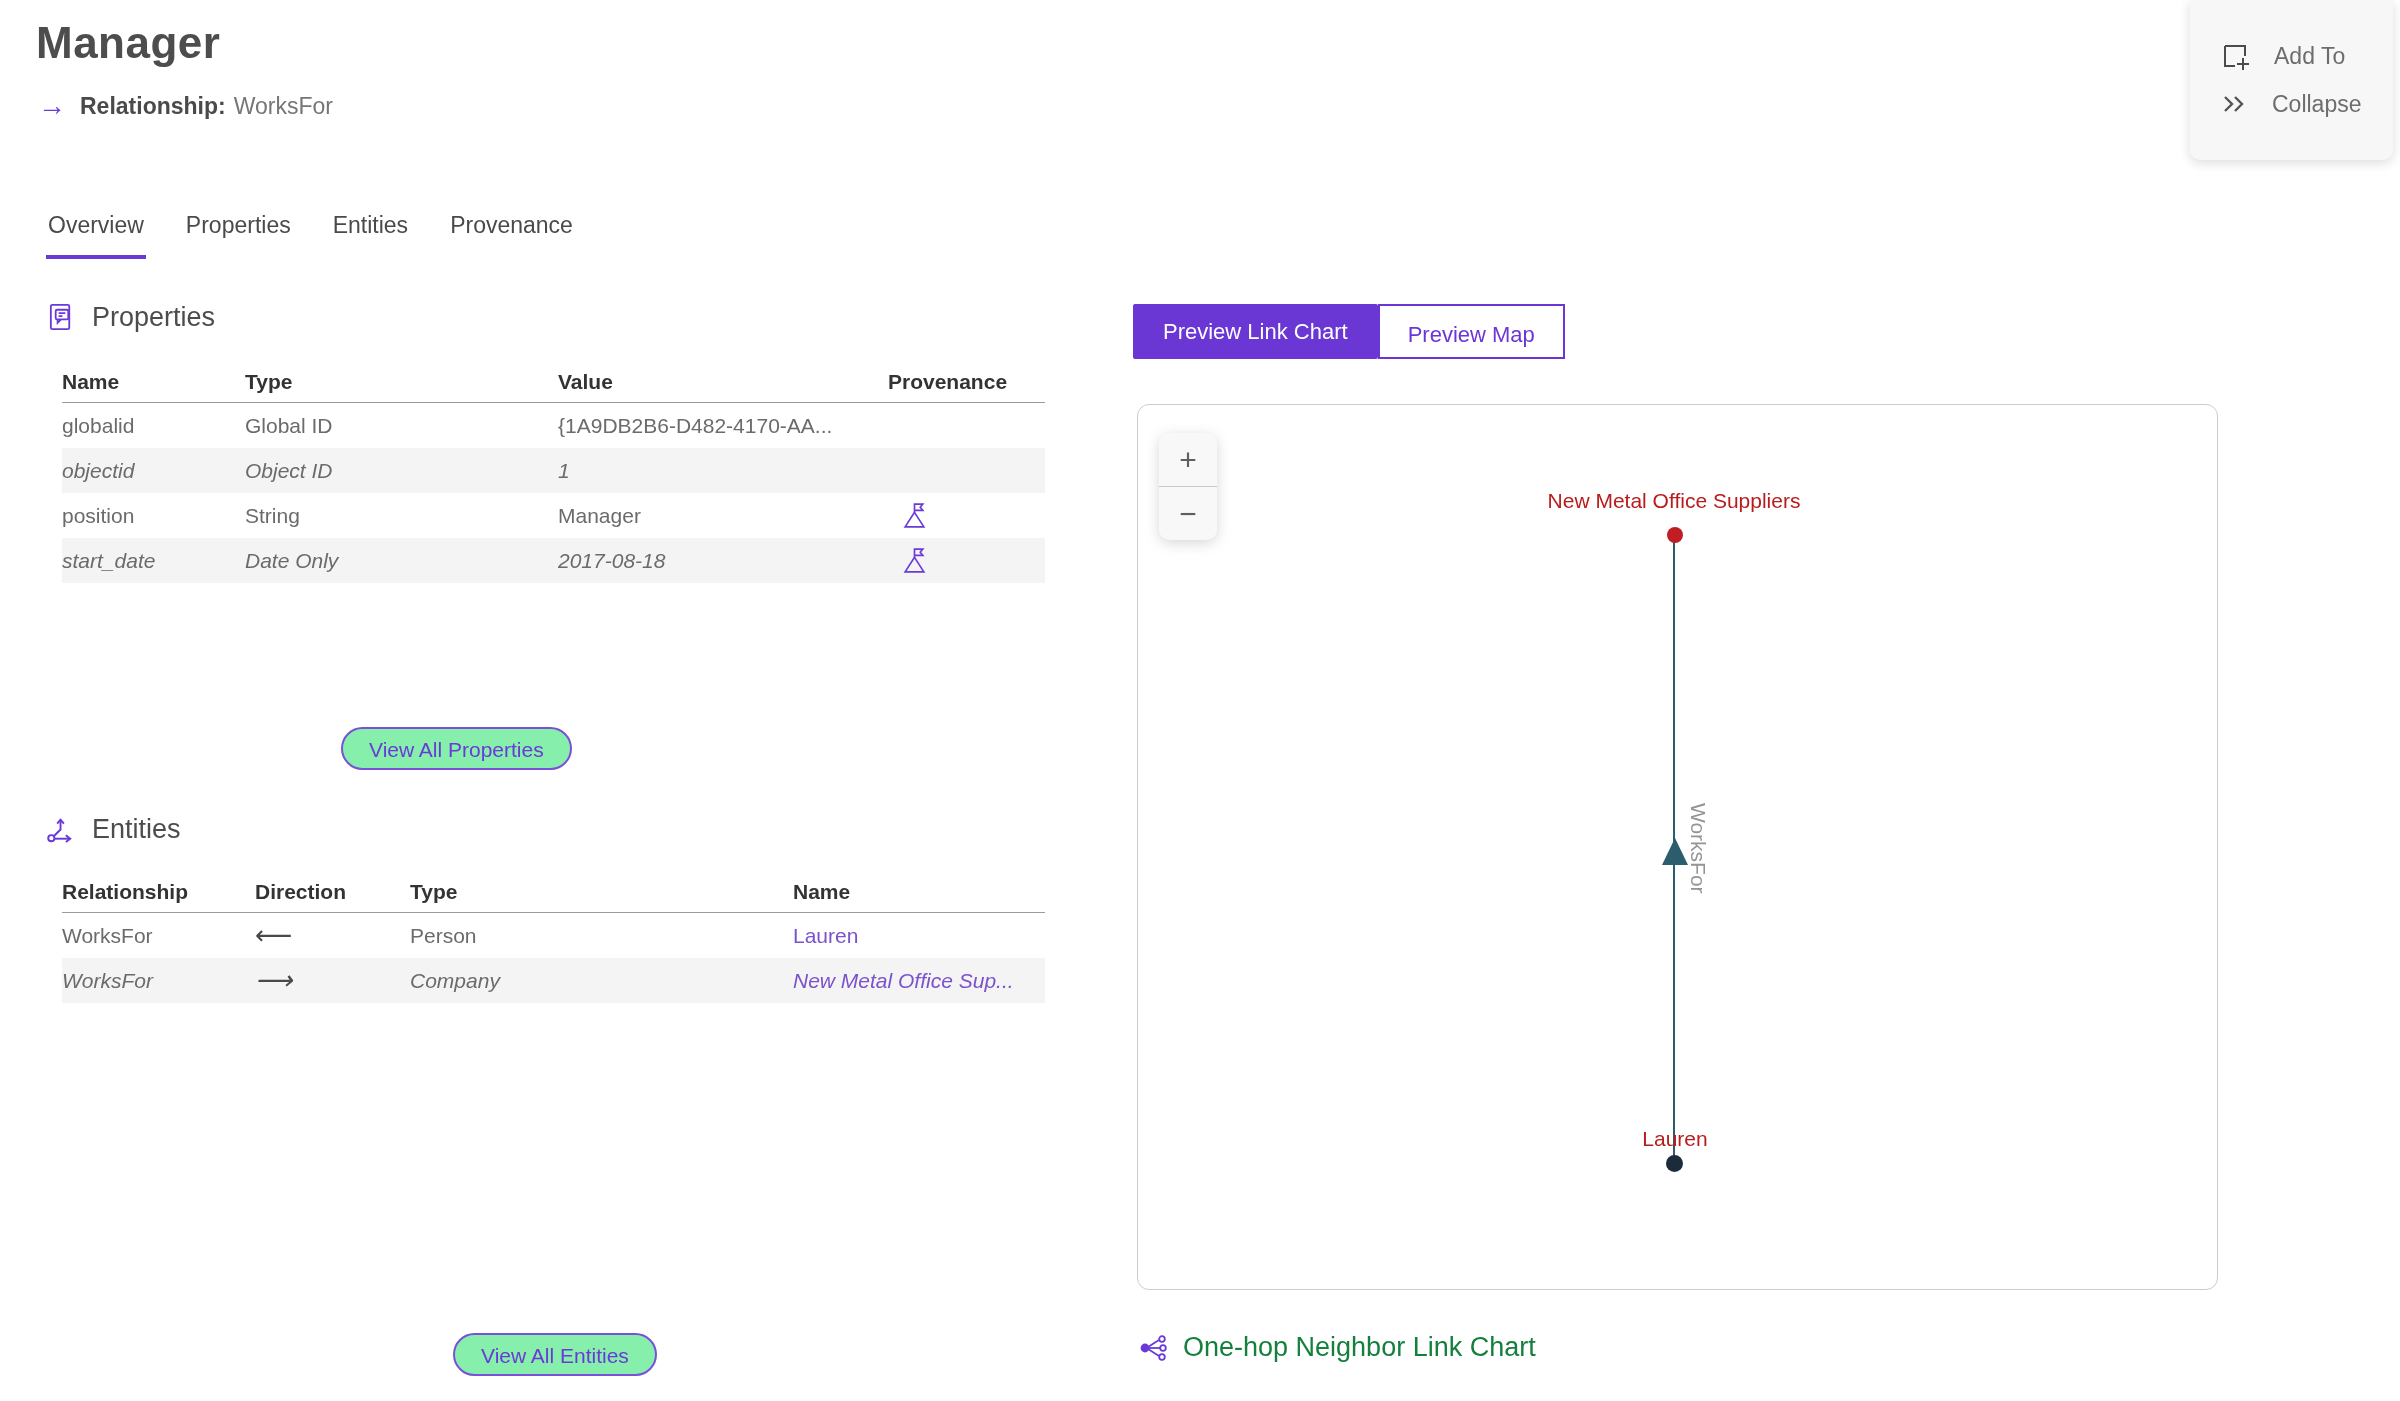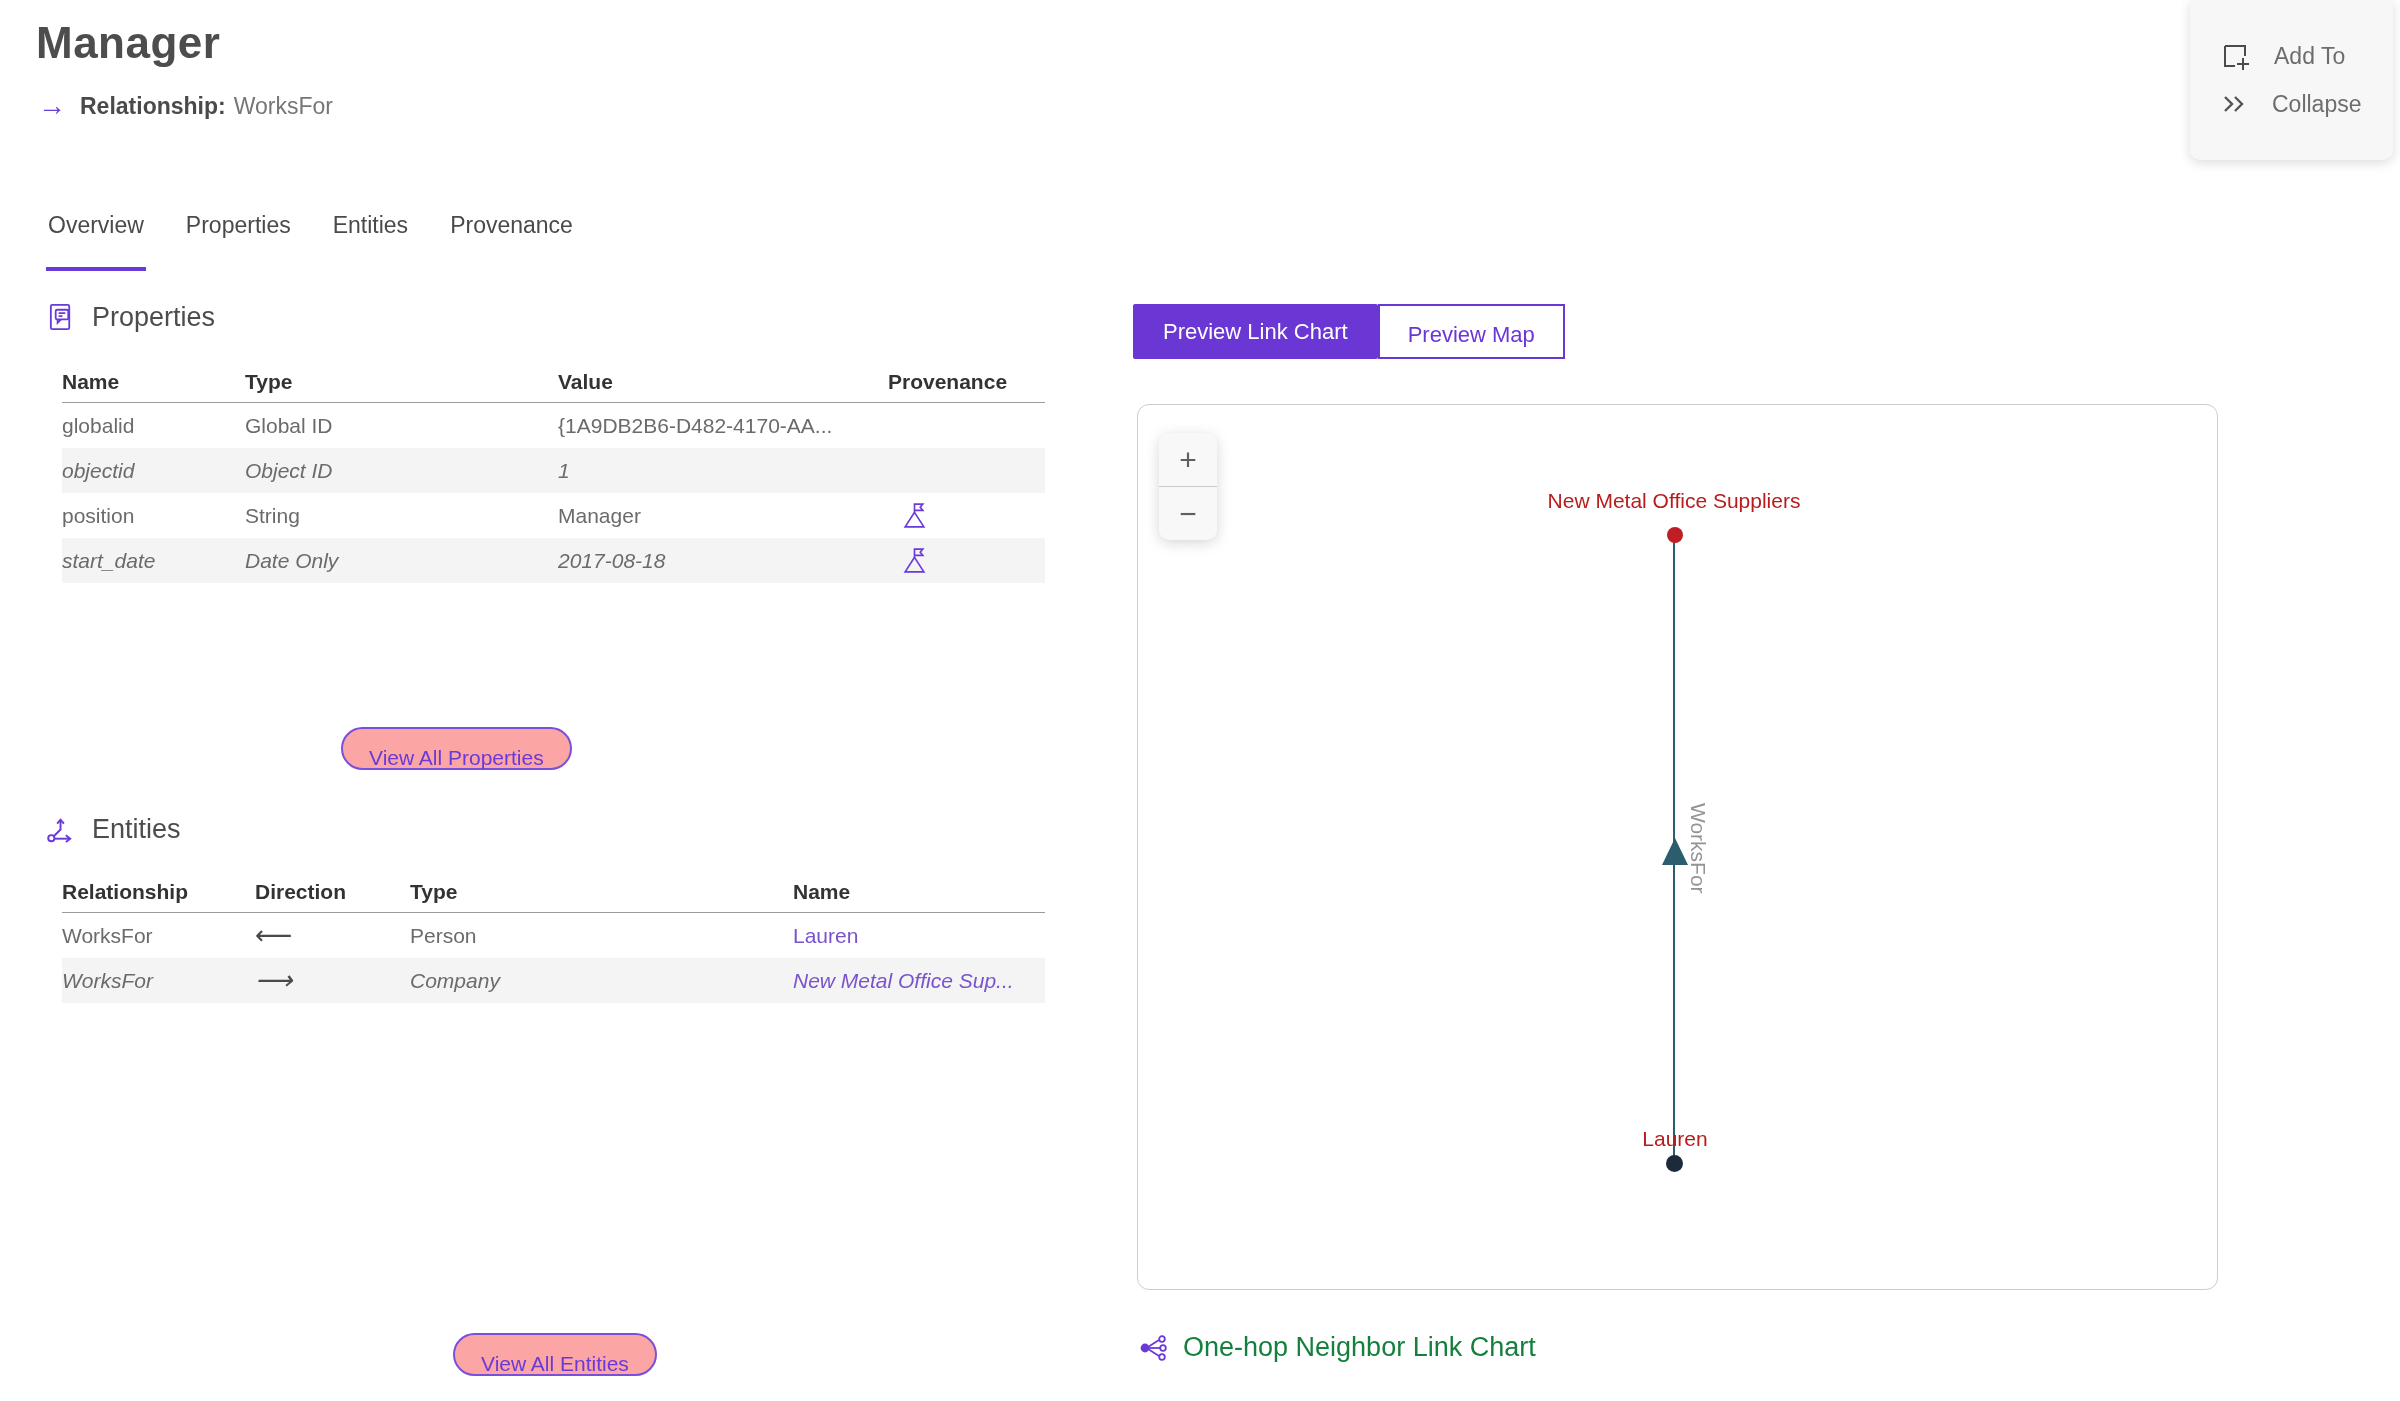--- a/index.html
+++ b/index.html
@@ -16,42 +16,42 @@
   
   .actions-card { position:absolute; left:2190px; top:0; width:203px; height:160px;
     background:#f7f7f7; border-radius:0 0 10px 10px; box-shadow:0 3px 12px rgba(0,0,0,.14);
     display:flex; flex-direction:column; justify-content:space-evenly; padding:24px 0; }
   .action-btn { display:flex; align-items:center; gap:22px; padding-left:30px; background:none; border:none; cursor:pointer; font-family:inherit; }
   .action-btn span { font-size:23px; color:#6d6d6d; }
   .action-btn svg { flex:0 0 auto; }
 
   
   .tabs { position:absolute; left:46px; top:212px; display:flex; gap:38px; }
-  .tab { font-size:23px; color:#4a4a4a; padding:0 2px 28px 2px; cursor:pointer; border-bottom:4px solid transparent; }
+  .tab { font-size:23px; color:#4a4a4a; padding:0 2px 16px 2px; cursor:pointer; border-bottom:4px solid transparent; }
   .tab.active { border-bottom-color:#6a3ad9; }
 
   
   .section-head { position:absolute; display:flex; align-items:center; gap:15px; }
   .section-head span { font-size:27px; color:#4c4c4c; }
 
   
   .grid-table { position:absolute; width:983px; font-size:21px; }
   .t-head { display:grid; height:41px; align-items:center; font-weight:700; color:#333; border-bottom:1px solid #9b9b9b; }
   .t-row  { display:grid; height:45px; align-items:center; color:#6b6b6b; }
   .t-row.alt { background:#f4f4f4;font-style:italic; }
   .props .t-head, .props .t-row { grid-template-columns:183px 313px 330px 157px; }
   .ents  .t-head, .ents  .t-row { grid-template-columns:193px 155px 383px 252px; }
   .cell { overflow:hidden; white-space:nowrap; text-overflow:ellipsis; padding-right:10px; }
   .flag-cell { padding-left:14px; }
   .dir { font-size:26px; color:#4a4a4a; }
   .ent-link { color:#7a52cc; cursor:pointer; }
 
   
-  .pill-btn { position:absolute; height:43px; background:#fca5a5; border:2px solid #7a4fd9; border-radius:22px;
-    color:#6a3ad9; font-size:21px; font-family:inherit; padding:17px 26px; cursor:pointer; }
+  .pill-btn { position:absolute; height:43px; background:#86efac; border:2px solid #7a4fd9; border-radius:22px;
+    color:#6a3ad9; font-size:21px; font-family:inherit; padding:9px 26px; cursor:pointer; }
 
   
   .preview-toggle { position:absolute; left:1133px; top:304px; display:flex; }
   .toggle-btn { height:55px; font-size:22px; font-family:inherit; cursor:pointer; border:2px solid #6a36d4; }
   .toggle-btn.active { background:#6a36d4; color:#fff; border:none; padding:0 30px; border-radius:2px; }
   .toggle-btn.inactive { background:#fff; color:#6a36d4; padding:16px 28px; }
 
   
   .chart-panel { position:absolute; left:1137px; top:404px; width:1081px; height:886px;
     border:1.5px solid #cdcdcd; border-radius:12px; background:#fff; }

